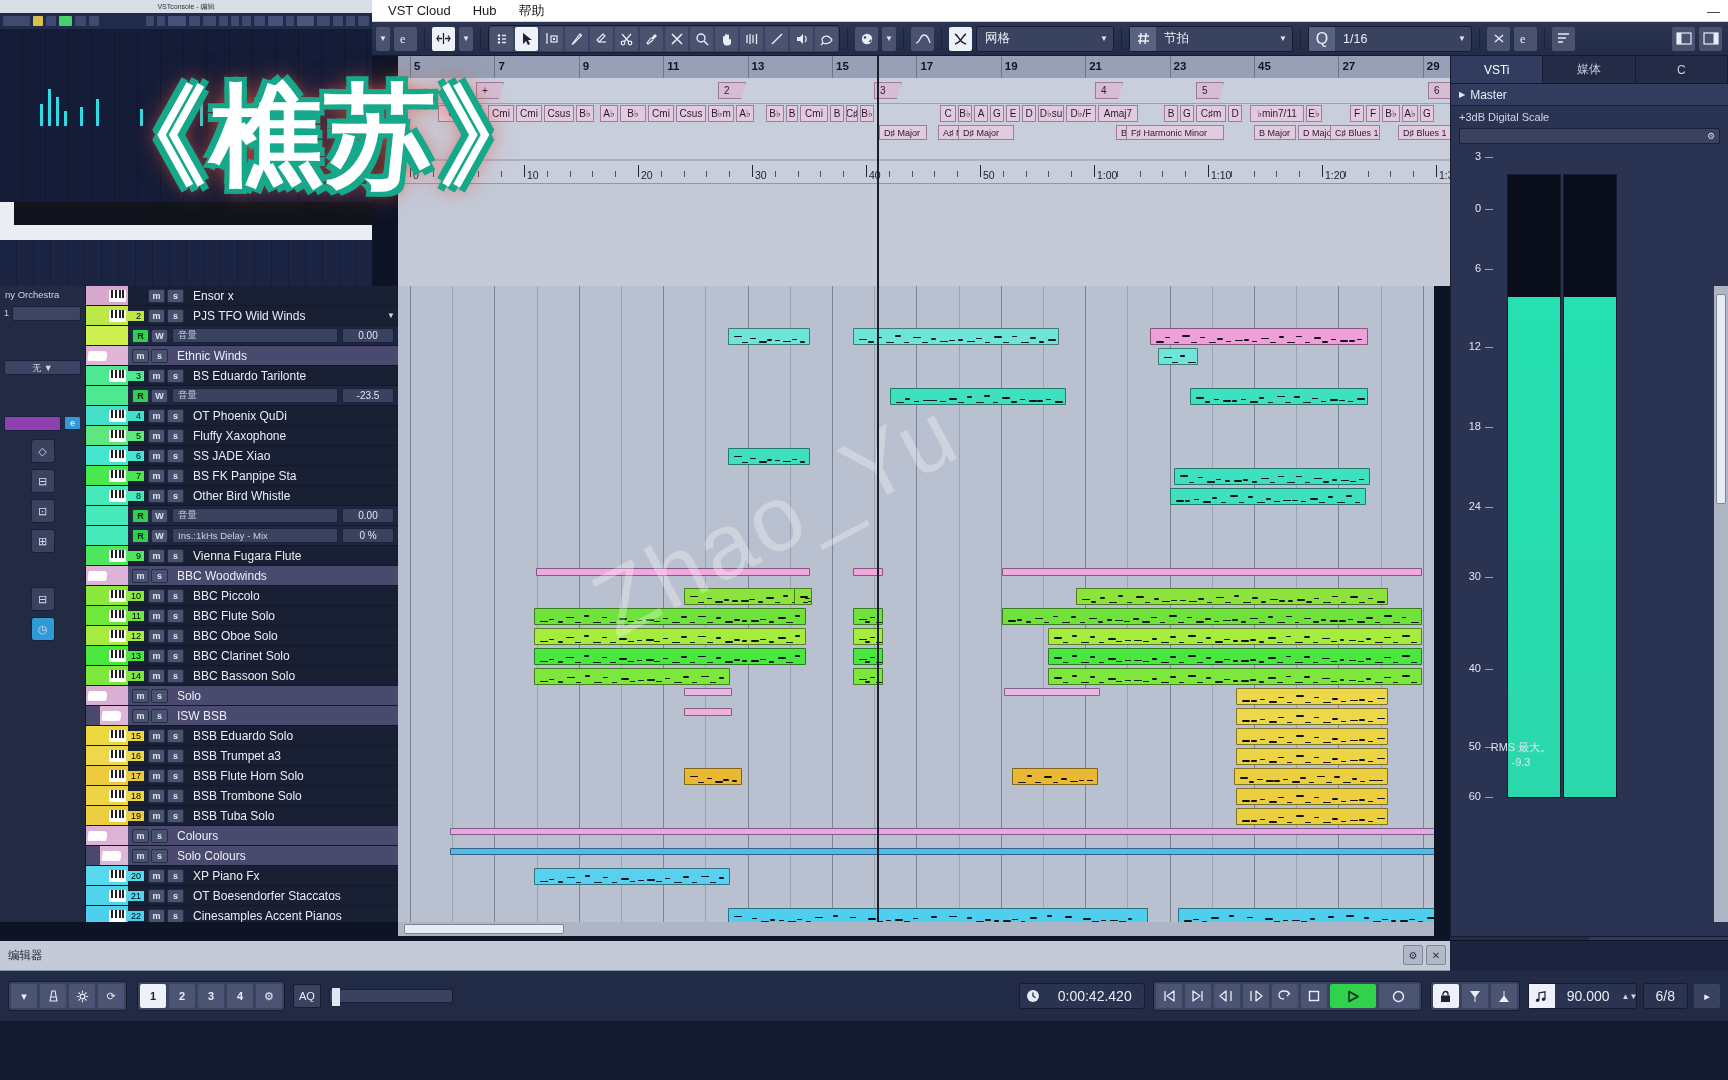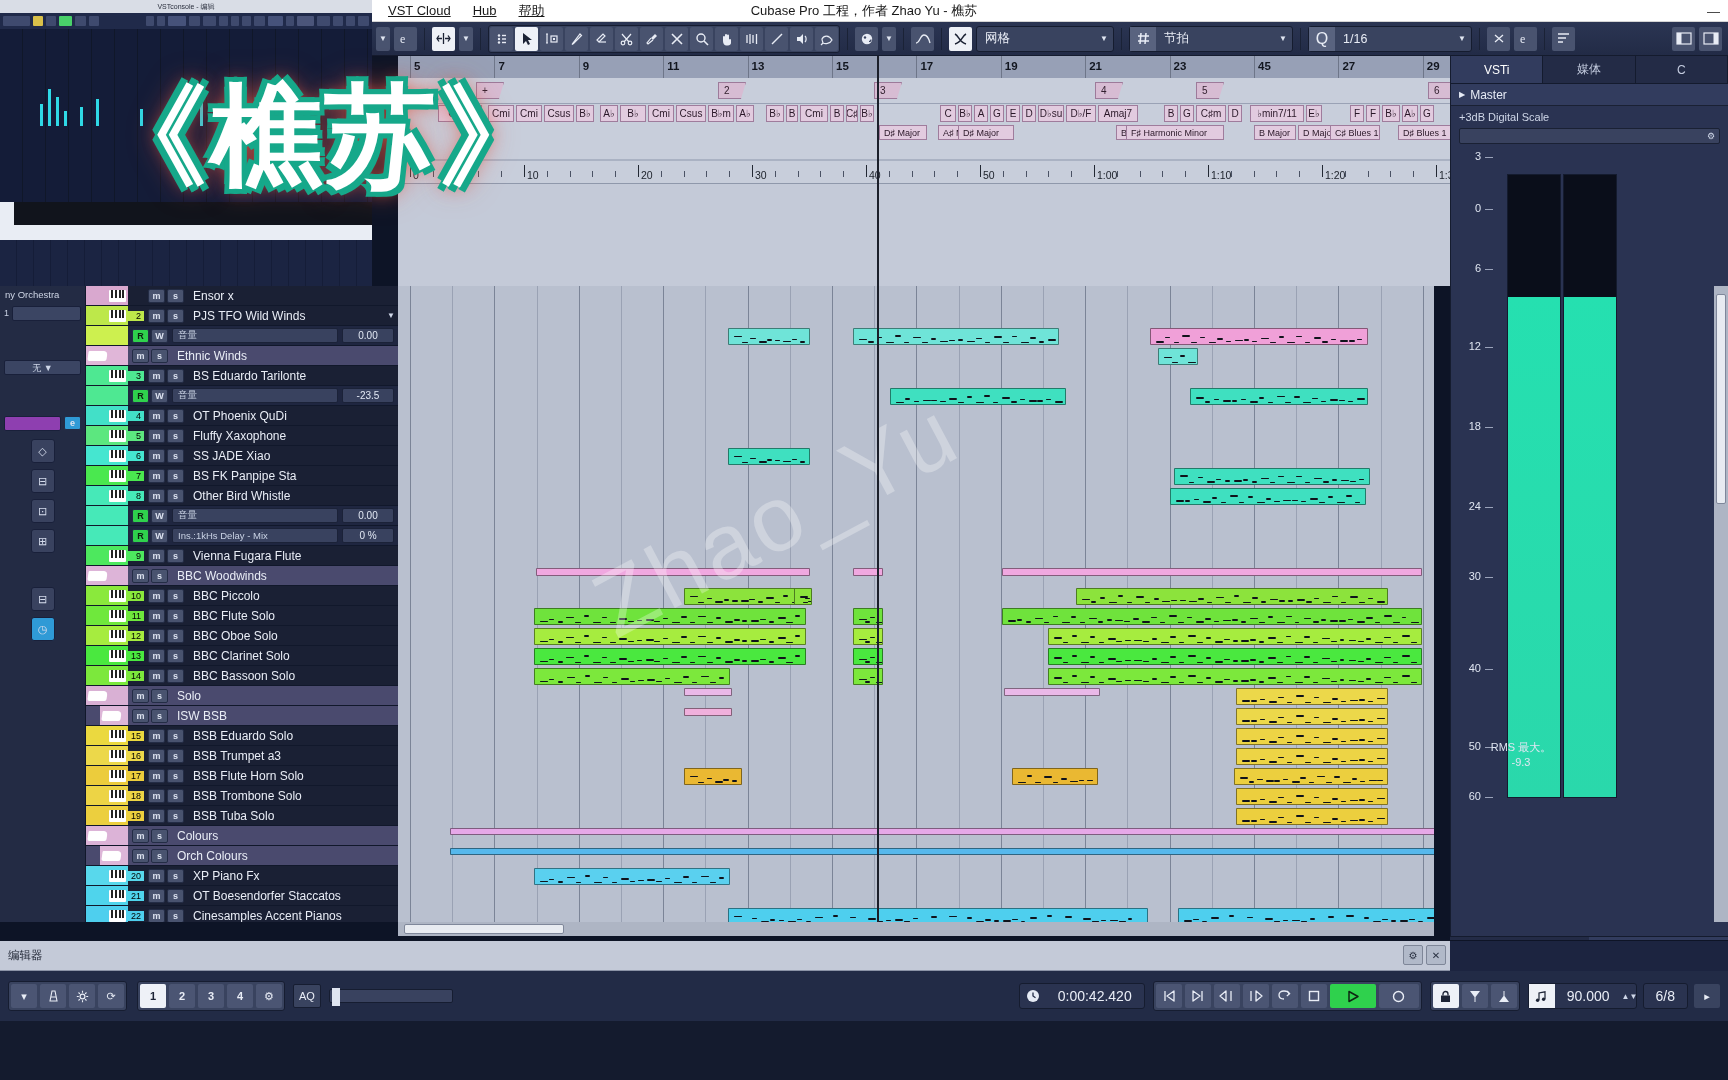--- a/index.html
+++ b/index.html
@@ -4,21 +4,21 @@
 <style>
   * { box-sizing: border-box; margin:0; padding:0; }
   html,body{ width:1728px; height:1080px; overflow:hidden; background:#0d1426;
     font-family:"Liberation Sans", sans-serif; -webkit-font-smoothing:antialiased;}
   .app{position:relative;width:1728px;height:1080px;}
 
   
   .titlebar{position:absolute;left:0;top:0;width:1728px;height:22px;background:#fff;
     display:flex;align-items:center;border-bottom:1px solid #d4d4d4;}
   .menu-zone{display:flex;align-items:center;gap:22px;margin-left:388px;font-size:13px;color:#1a1a1a;}
-  .menu-zone span{cursor:default;text-decoration:underline;}
+  .menu-zone span{cursor:default;}
   .title-center{position:absolute;left:0;right:0;text-align:center;font-size:13px;color:#1a1a1a;pointer-events:none;}
   .win-ctl{position:absolute;right:8px;top:0;height:22px;display:flex;align-items:center;gap:18px;font-size:13px;color:#333;}
 
   
   .toolbar{position:absolute;left:0;top:22px;width:1728px;height:34px;
     background:linear-gradient(#2b3553,#222b46);border-bottom:1px solid #141b2e;
     display:flex;align-items:center;padding:0 6px;gap:4px;}
   .tb-grp{display:flex;align-items:center;gap:2px;background:#39435f;border:1px solid #161d31;border-radius:3px;padding:1px;}
   .tb-btn{width:23px;height:24px;border-radius:2px;background:#49536f;display:flex;align-items:center;justify-content:center;
     color:#e8ecf5;font-size:12px;cursor:pointer;border:1px solid #2b3busy;}
@@ -187,21 +187,20 @@
   .slider .kn{position:absolute;left:2px;top:-2px;width:8px;height:18px;background:#dfe5f1;border:1px solid #6c melhor;}
   .slider .kn{border:1px solid #6c7party;}
   .statusbar{position:absolute;left:0;top:80px;width:1728px;height:60px;background:#141b2e;}
 </style>
 </head>
 <body>
 
 <div class="app">
 
   <div class="titlebar">
-    <div class="title-center">Cubase Pro 工程，作者 Zhao Yu - 樵苏</div>
     <div class="menu-zone">
       <span>VST Cloud</span>
       <span>Hub</span>
       <span>帮助</span>
     </div>
     <div class="win-ctl">
       <span>—</span>
     </div>
   </div>
 
@@ -822,21 +821,21 @@
       </div>
       <div class="trk folder">
         <div style="width: 14px; height: 100%;"></div>
         <div class="cbar" style="background: rgb(221, 182, 216); width: 28px; display: flex; align-items: center; padding-left: 2px;">
           <div class="foldico"></div>
         </div>
         <div class="ms">
           <div class="msb">m</div>
           <div class="msb">s</div>
         </div>
-        <div class="name">Orch Colours</div>
+        <div class="name">Solo Colours</div>
       </div>
       <div class="trk">
         <div class="cbar" style="background: rgb(88, 216, 236);"></div>
         <div class="icon" style="background: rgb(88, 216, 236);">
           <div class="pico">
             <i style="left: 2px;"></i>
             <i style="left: 6px;"></i>
             <i style="left: 10px;"></i>
             <i style="left: 13px;"></i>
           </div>

